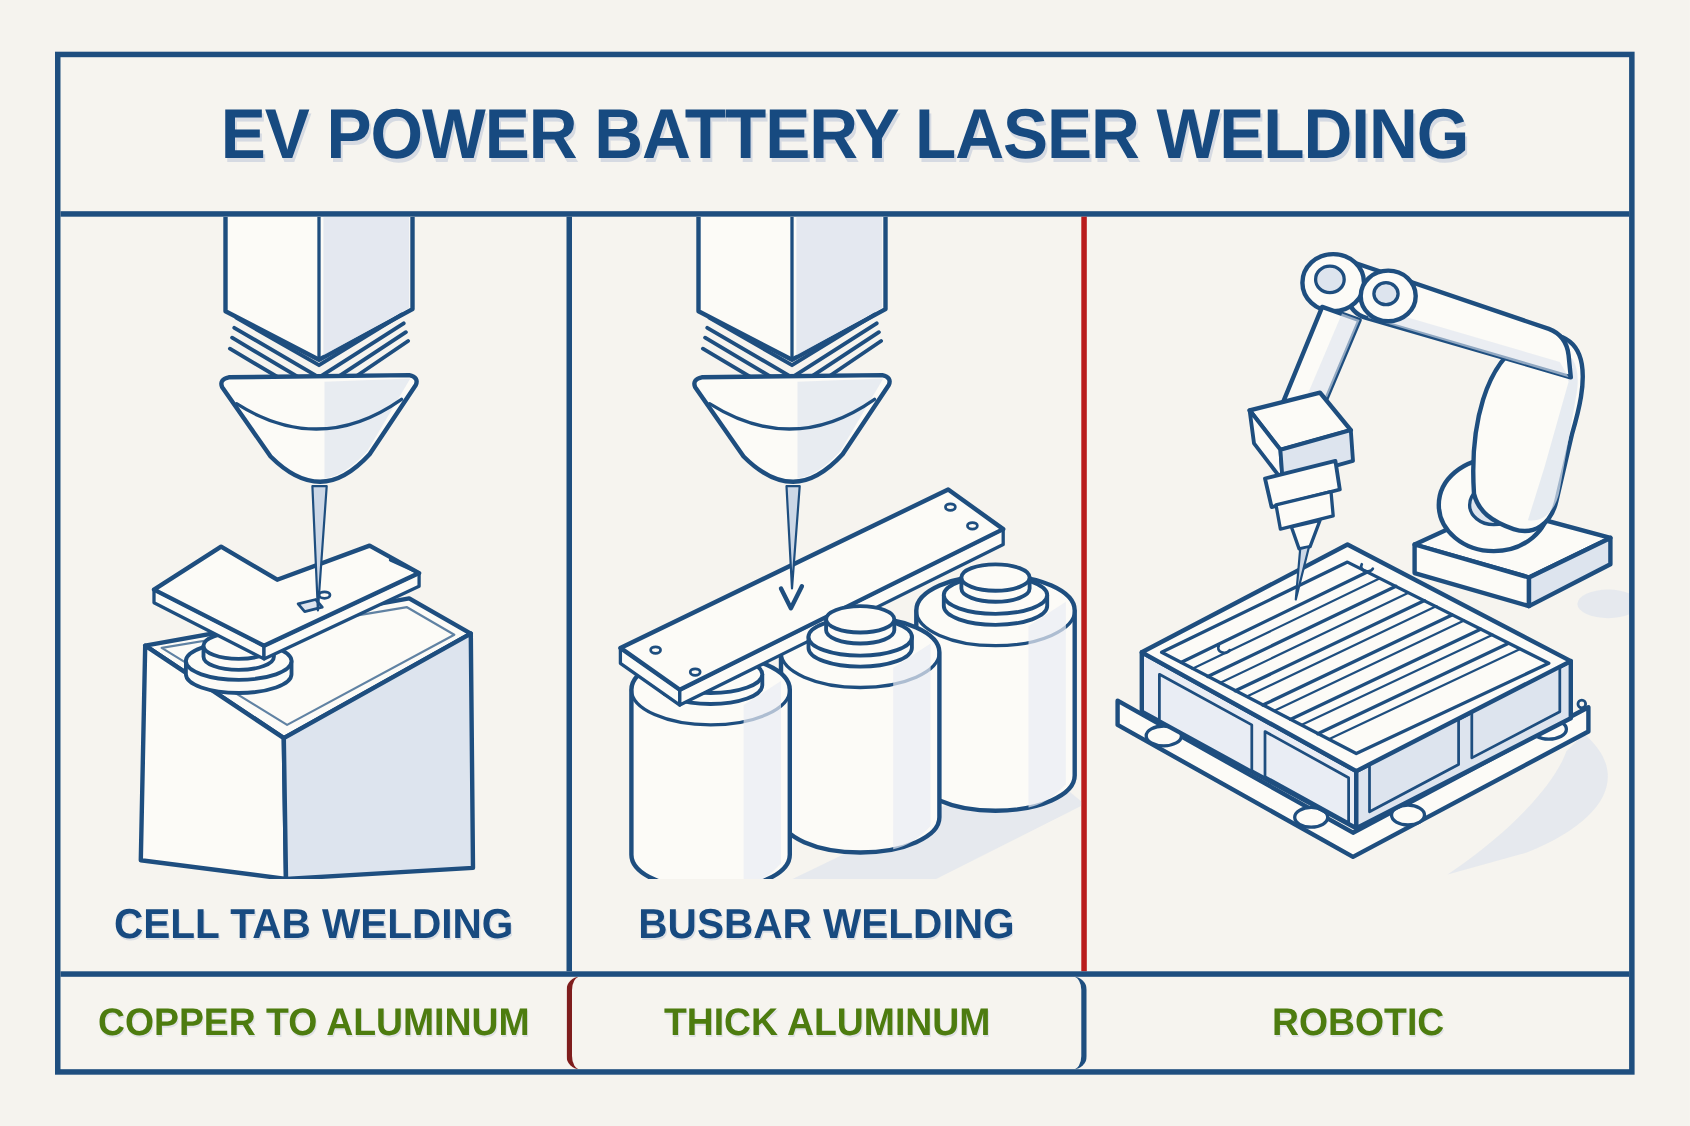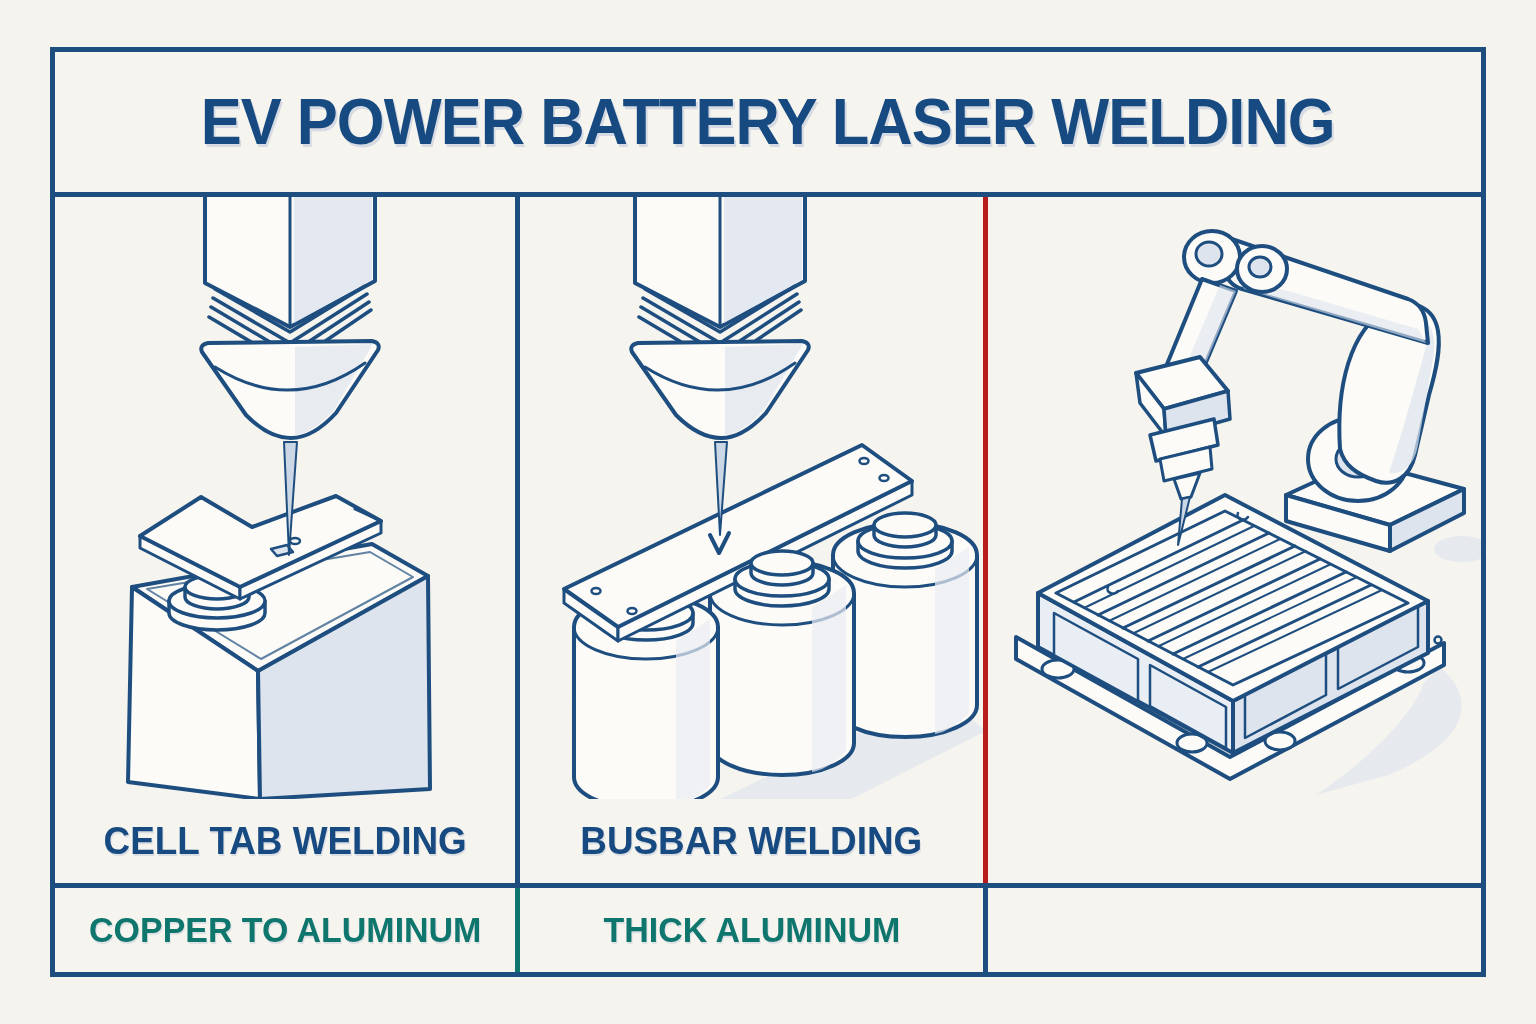--- a/index.html
+++ b/index.html
@@ -37,23 +37,23 @@
     margin:0;font-size:38px;font-weight:bold;color:#174a80;
     letter-spacing:0;white-space:nowrap;transform-origin:center;
   }
   .panel-title span{display:inline-block;transform:scaleX(.97);text-shadow:1px 2px 0 rgba(140,160,195,.25);}
   .sub-row{
     flex:0 0 89px;border-top:5px solid #1e4e7f;box-sizing:border-box;
     display:grid;grid-template-columns:460px 473px 493px;
   }
   .sub-cell{
     display:flex;align-items:center;justify-content:center;
-    font-size:35px;font-weight:bold;color:#0f766e;white-space:nowrap;
-  }
-  .sub-cell.mid{border-left:5px solid #0f766e;border-right:5px solid #1e4e7f;box-sizing:border-box;}
+    font-size:35px;font-weight:bold;color:#4d7c0f;white-space:nowrap;
+  }
+  .sub-cell.mid{border-left:5px solid #7f1d1d;border-right:5px solid #1e4e7f;box-sizing:border-box;border-radius:12px;}
   .sub-cell span{display:inline-block;transform:scaleX(.97);text-shadow:1px 2px 0 rgba(140,160,195,.22);}
 
   
   .ill path,.ill line,.ill ellipse,.ill polyline,.ill circle{
     stroke:#1e4e7f;stroke-width:4;stroke-linejoin:round;stroke-linecap:round;fill:none;
   }
   .ill .fw{fill:#fcfbf7;}          
   .ill .fs{fill:#dde4ee;}          
   .ill .fl{fill:#e9edf4;}          
   .ill .fb{fill:#ccd7e6;}          
@@ -273,16 +273,19 @@
       </section>
     </div>
 
     <div class="sub-row">
       <div class="sub-cell">
         <span>COPPER TO ALUMINUM</span>
       </div>
       <div class="sub-cell mid">
         <span>THICK ALUMINUM</span>
       </div>
+      <div class="sub-cell">
+        <span>ROBOTIC</span>
+      </div>
     </div>
 
   </div>
 </div>
 
 </body></html>

